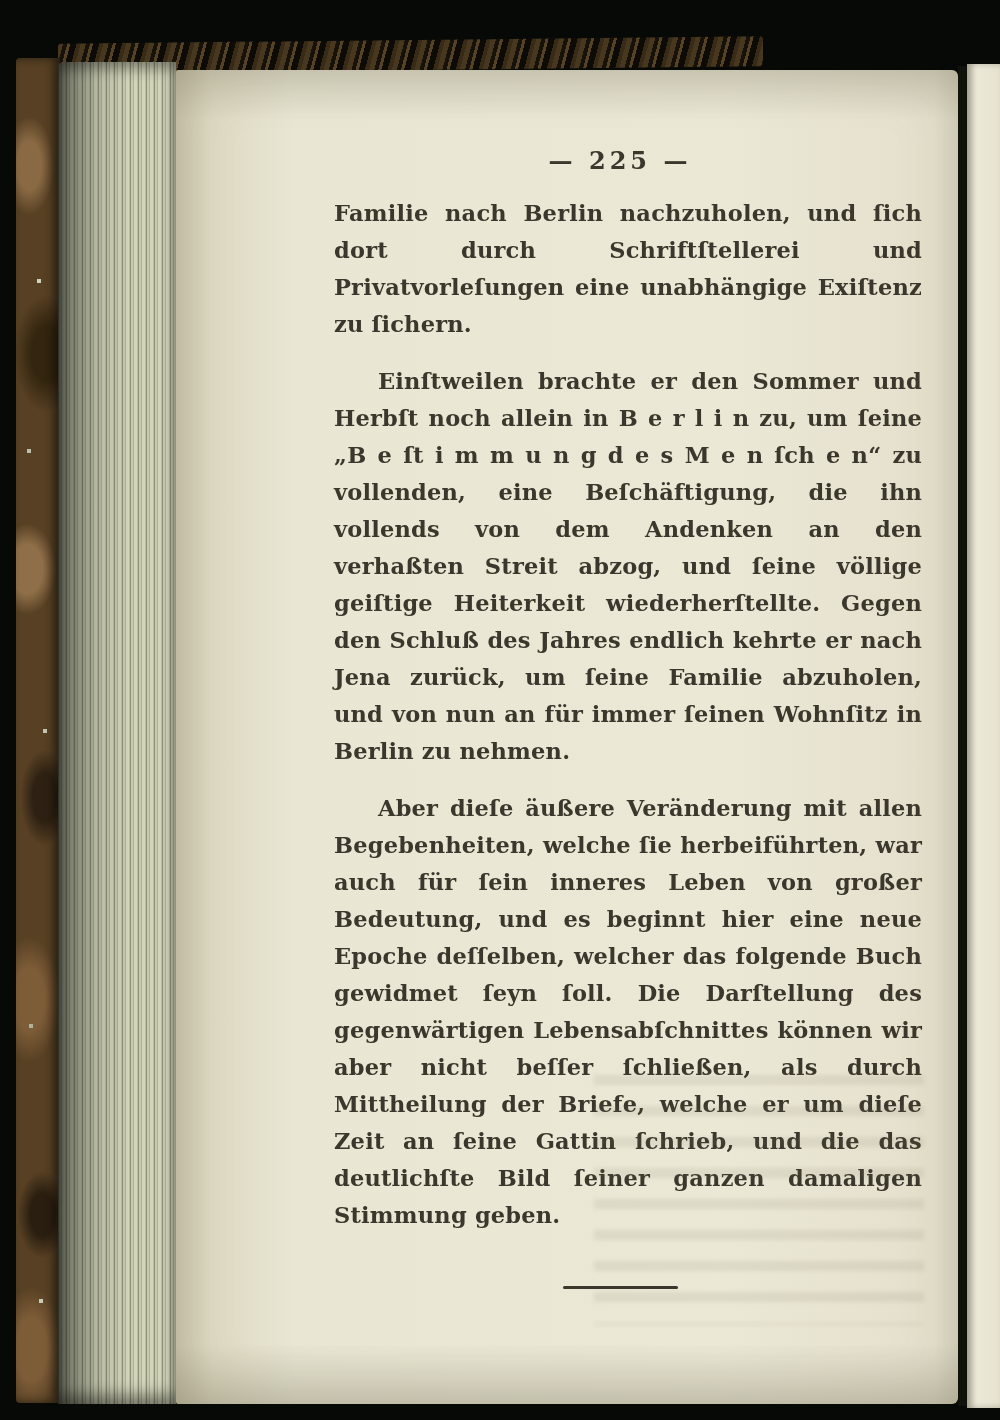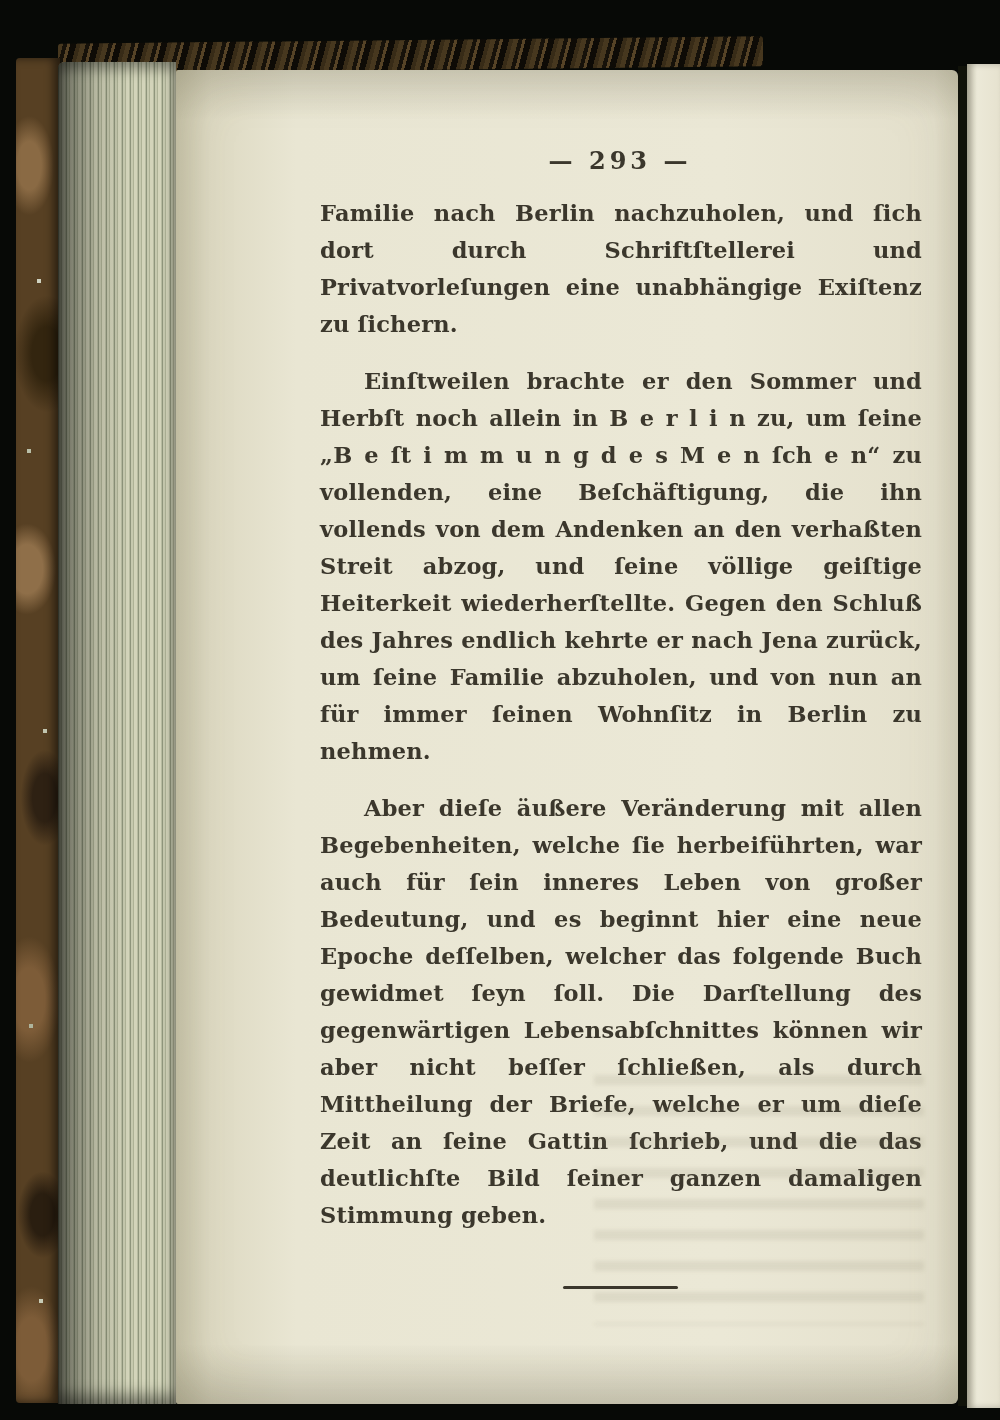--- a/index.html
+++ b/index.html
@@ -122,21 +122,21 @@
     color: #3b372c;
   }
   .page-number {
     text-align: center;
     font-size: 24px;
     font-weight: bold;
     letter-spacing: 4px;
     margin-bottom: 20px;
   }
   .para {
-    margin: 0 0 20px 2px;
+    margin: 0 0 20px 16px;
     font-size: 22.5px;
     line-height: 37px;
     font-weight: bold;
     text-align: justify;
     letter-spacing: 0.2px;
   }
   .para.indent {
     text-indent: 44px;
   }
   .end-rule {
@@ -169,21 +169,21 @@
 
   <div class="cover"></div>
 
   <div class="page-stack"></div>
 
   <div class="specks"></div>
 
   <div class="page">
     <div class="text-block">
 
-      <div class="page-number">— 293 —</div>
+      <div class="page-number">— 225 —</div>
 
       <p class="para">Familie nach Berlin nachzuholen, und ſich dort durch Schriftſtellerei und Privatvorleſungen eine unabhängige Exiſtenz zu ſichern.</p>
 
       <p class="para indent">Einſtweilen brachte er den Sommer und Herbſt noch allein in B e r l i n zu, um ſeine „B e ſt i m m u n g  d e s  M e n ſch e n“ zu vollenden, eine Beſchäftigung, die ihn vollends von dem Andenken an den verhaßten Streit abzog, und ſeine völlige geiſtige Heiterkeit wiederherſtellte. Gegen den Schluß des Jahres endlich kehrte er nach Jena zurück, um ſeine Familie abzuholen, und von nun an für immer ſeinen Wohnſitz in Berlin zu nehmen.</p>
 
       <p class="para indent">Aber dieſe äußere Veränderung mit allen Begebenheiten, welche ſie herbeiführten, war auch für ſein inneres Leben von großer Bedeutung, und es beginnt hier eine neue Epoche deſſelben, welcher das folgende Buch gewidmet ſeyn ſoll. Die Darſtellung des gegenwärtigen Lebensabſchnittes können wir aber nicht beſſer ſchließen, als durch Mittheilung der Briefe, welche er um dieſe Zeit an ſeine Gattin ſchrieb, und die das deutlichſte Bild ſeiner ganzen damaligen Stimmung geben.</p>
 
       <div class="end-rule"></div>
     </div>
 

